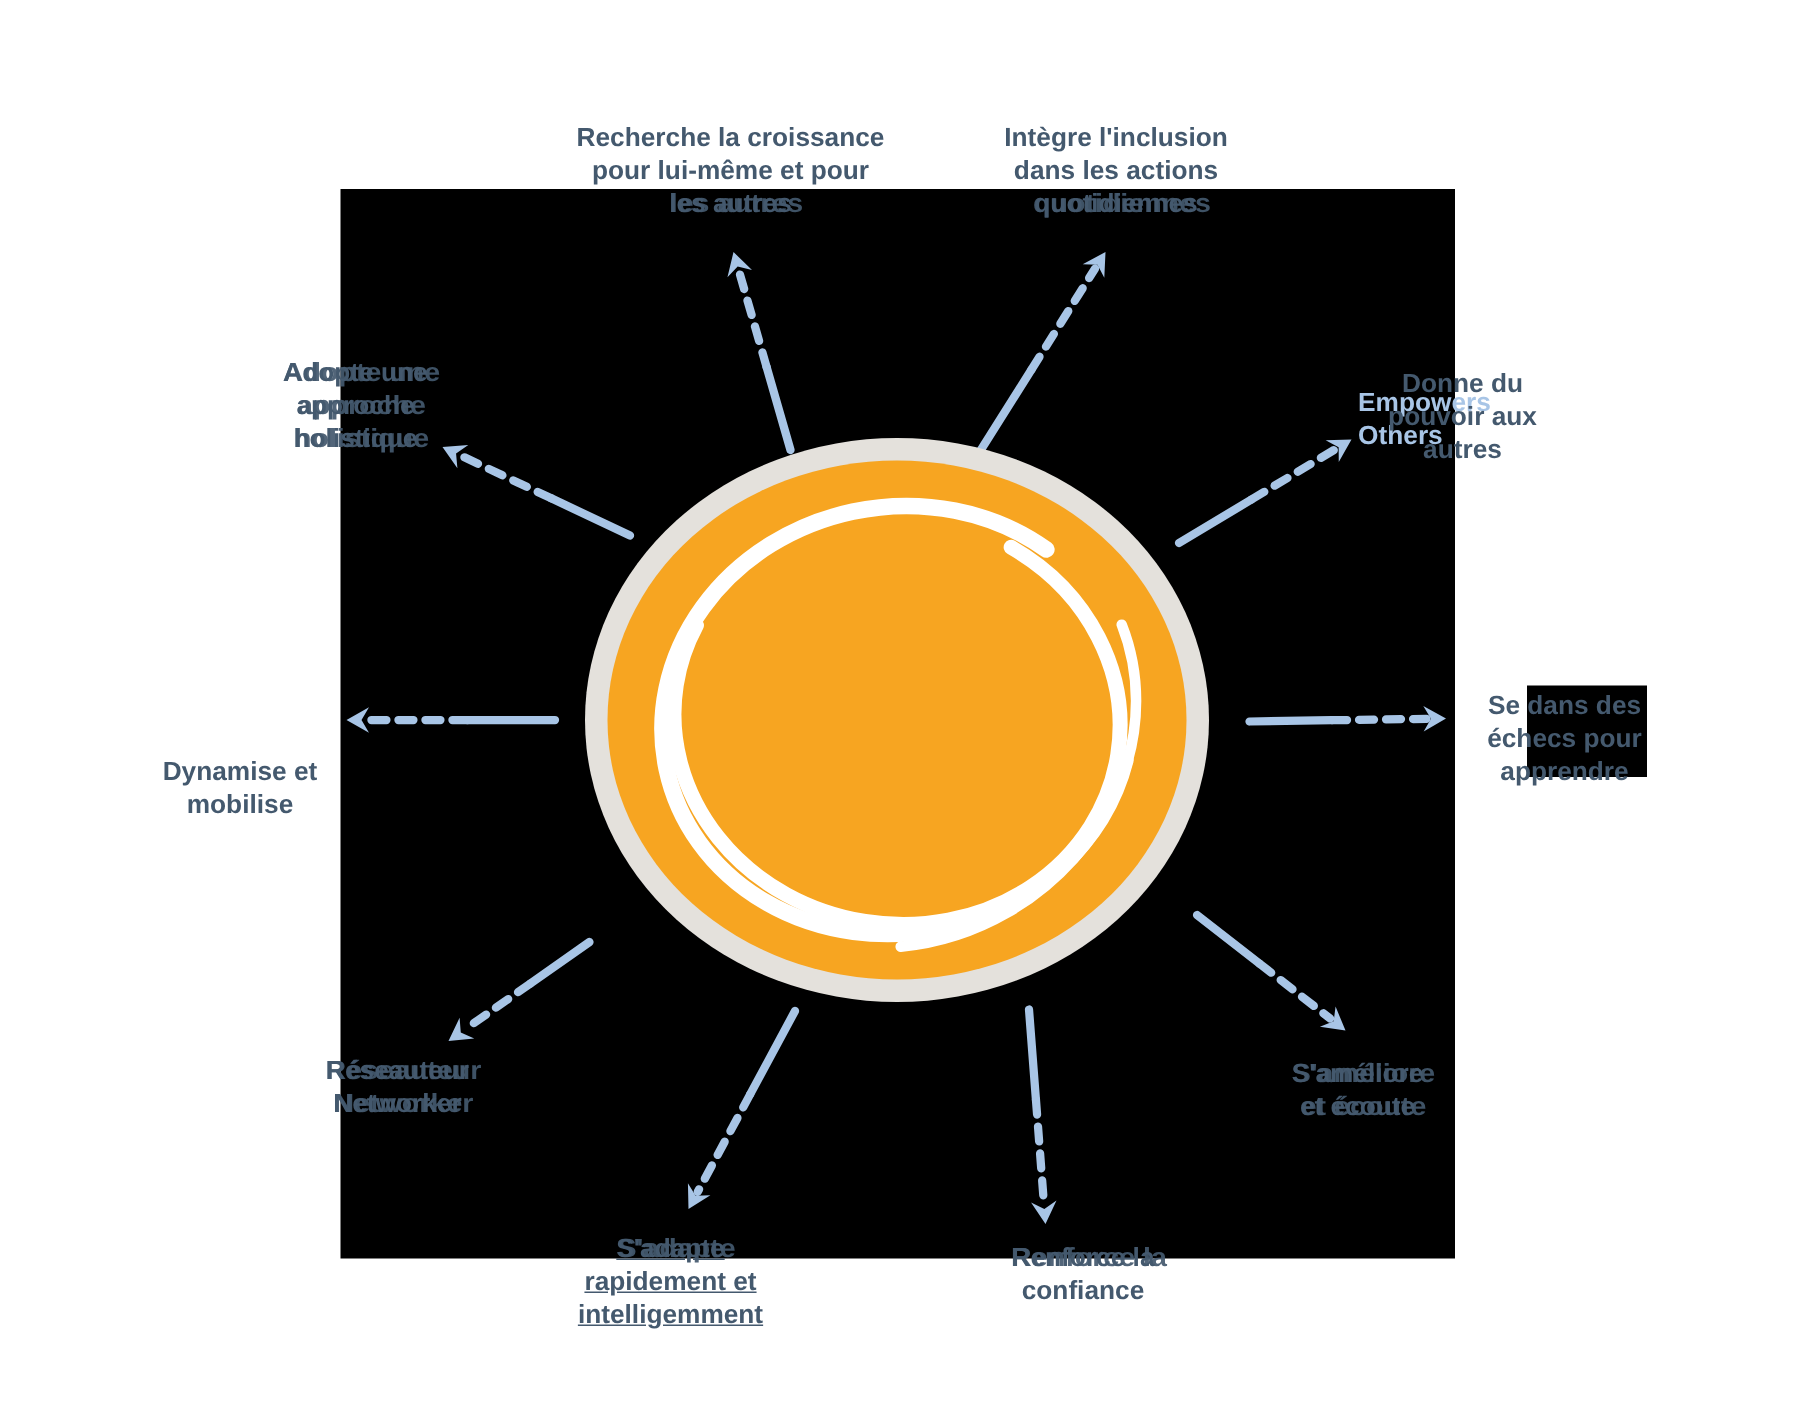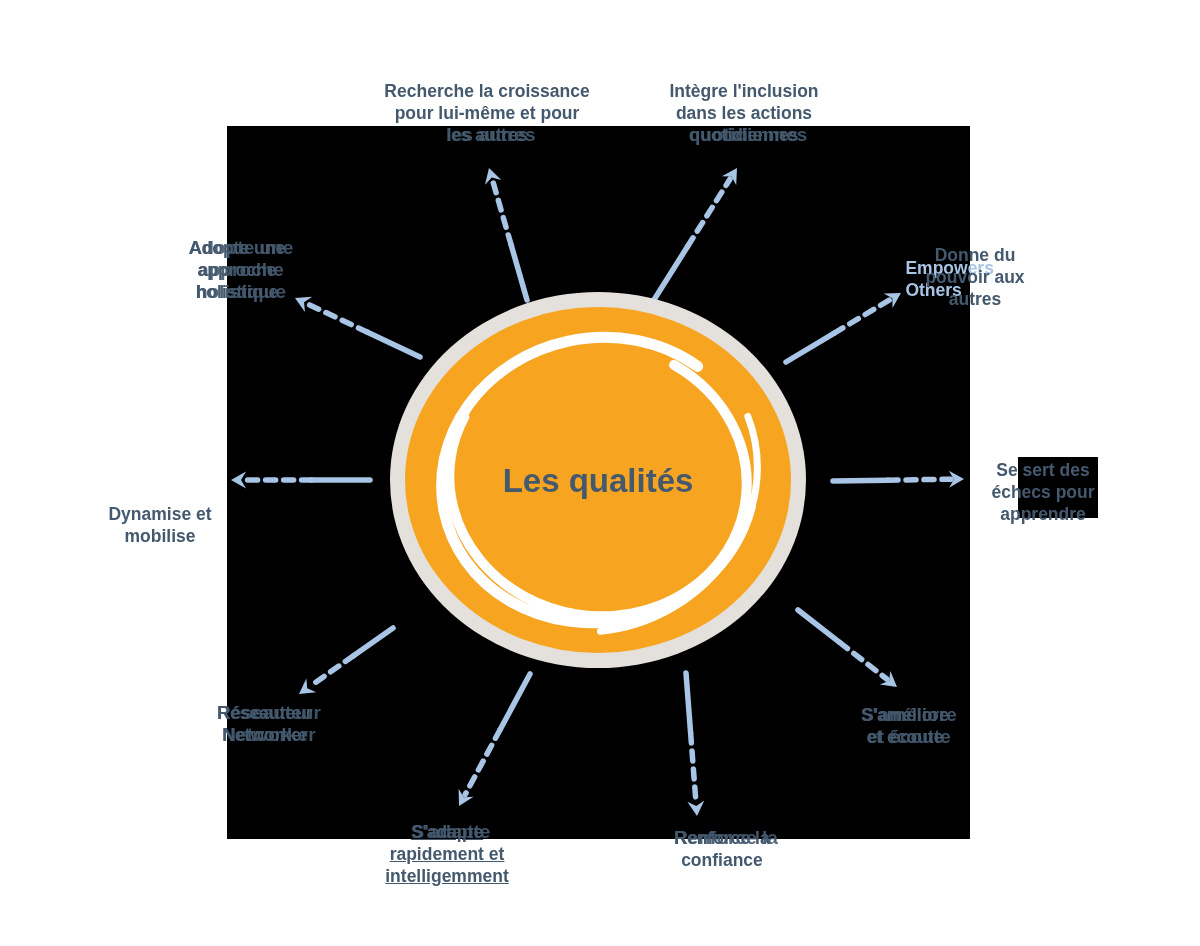--- a/index.html
+++ b/index.html
@@ -95,21 +95,20 @@
     <ellipse id="ring-gray" cx="598" cy="480" rx="208" ry="188" fill="#E4E1DC"></ellipse>
     <ellipse id="disc-orange" cx="598" cy="480" rx="193" ry="173" fill="#F7A521"></ellipse>
     <g id="swirl">
         <ellipse cx="598" cy="480" rx="157" ry="142" fill="none" stroke="#FFFFFF" stroke-width="11" stroke-linecap="round" stroke-dasharray="780 180" stroke-dashoffset="-60" transform="rotate(-12 598 480)"></ellipse>
         <ellipse cx="598" cy="480" rx="149" ry="136" fill="none" stroke="#FFFFFF" stroke-width="10" stroke-linecap="round" stroke-dasharray="640 240" stroke-dashoffset="150" transform="rotate(9 598 480)"></ellipse>
         <ellipse cx="598" cy="480" rx="163" ry="148" fill="none" stroke="#FFFFFF" stroke-width="7" stroke-linecap="round" stroke-dasharray="300 700" stroke-dashoffset="-20" transform="rotate(-30 598 480)"></ellipse>
       </g>
   </svg>
 
   <div id="center-text" style="color: rgb(68, 89, 110);">
-    <div>Les qualités</div>
   </div>
 
   <div id="labels-root">
       <div class="label" style="left: 487px; top: 80px; color: rgb(68, 89, 110);">
         <div class="line"><span>Recherche la croissance</span></div>
         <div class="line"><span>pour lui-même et pour</span></div>
         <div class="line"><span>les autres</span><span class="ghost">les autres</span></div>
       </div>
       <div class="label" style="left: 744px; top: 80px; color: rgb(68, 89, 110);">
         <div class="line"><span>Intègre l'inclusion</span></div>
@@ -119,21 +118,21 @@
       <div class="label" style="left: 975px; top: 244px; color: rgb(68, 89, 110);">
         <div class="ghost-block" style="left: -20px; top: 13px; color: rgb(168, 197, 230);">
           <div>Empowers</div>
           <div>Others</div>
         </div>
         <div class="line"><span>Donne du</span></div>
         <div class="line"><span>pouvoir aux</span></div>
         <div class="line"><span>autres</span></div>
       </div>
       <div class="label" style="left: 1043px; top: 459px; color: rgb(68, 89, 110);">
-        <div class="line"><span>Se sert des</span></div>
+        <div class="line"><span>Se dans des</span></div>
         <div class="line"><span>échecs pour</span></div>
         <div class="line"><span>apprendre</span></div>
       </div>
       <div class="label" style="left: 905px; top: 704px; color: rgb(68, 89, 110);">
         <div class="line"><span>S'améliore</span><span class="ghost">S'améliore</span></div>
         <div class="line"><span>et écoute</span><span class="ghost">et écoute</span></div>
       </div>
       <div class="label" style="left: 722px; top: 827px; color: rgb(68, 89, 110);">
         <div class="line"><span>Renforce la</span><span class="ghost">Renforce la</span></div>
         <div class="line"><span>confiance</span></div>

